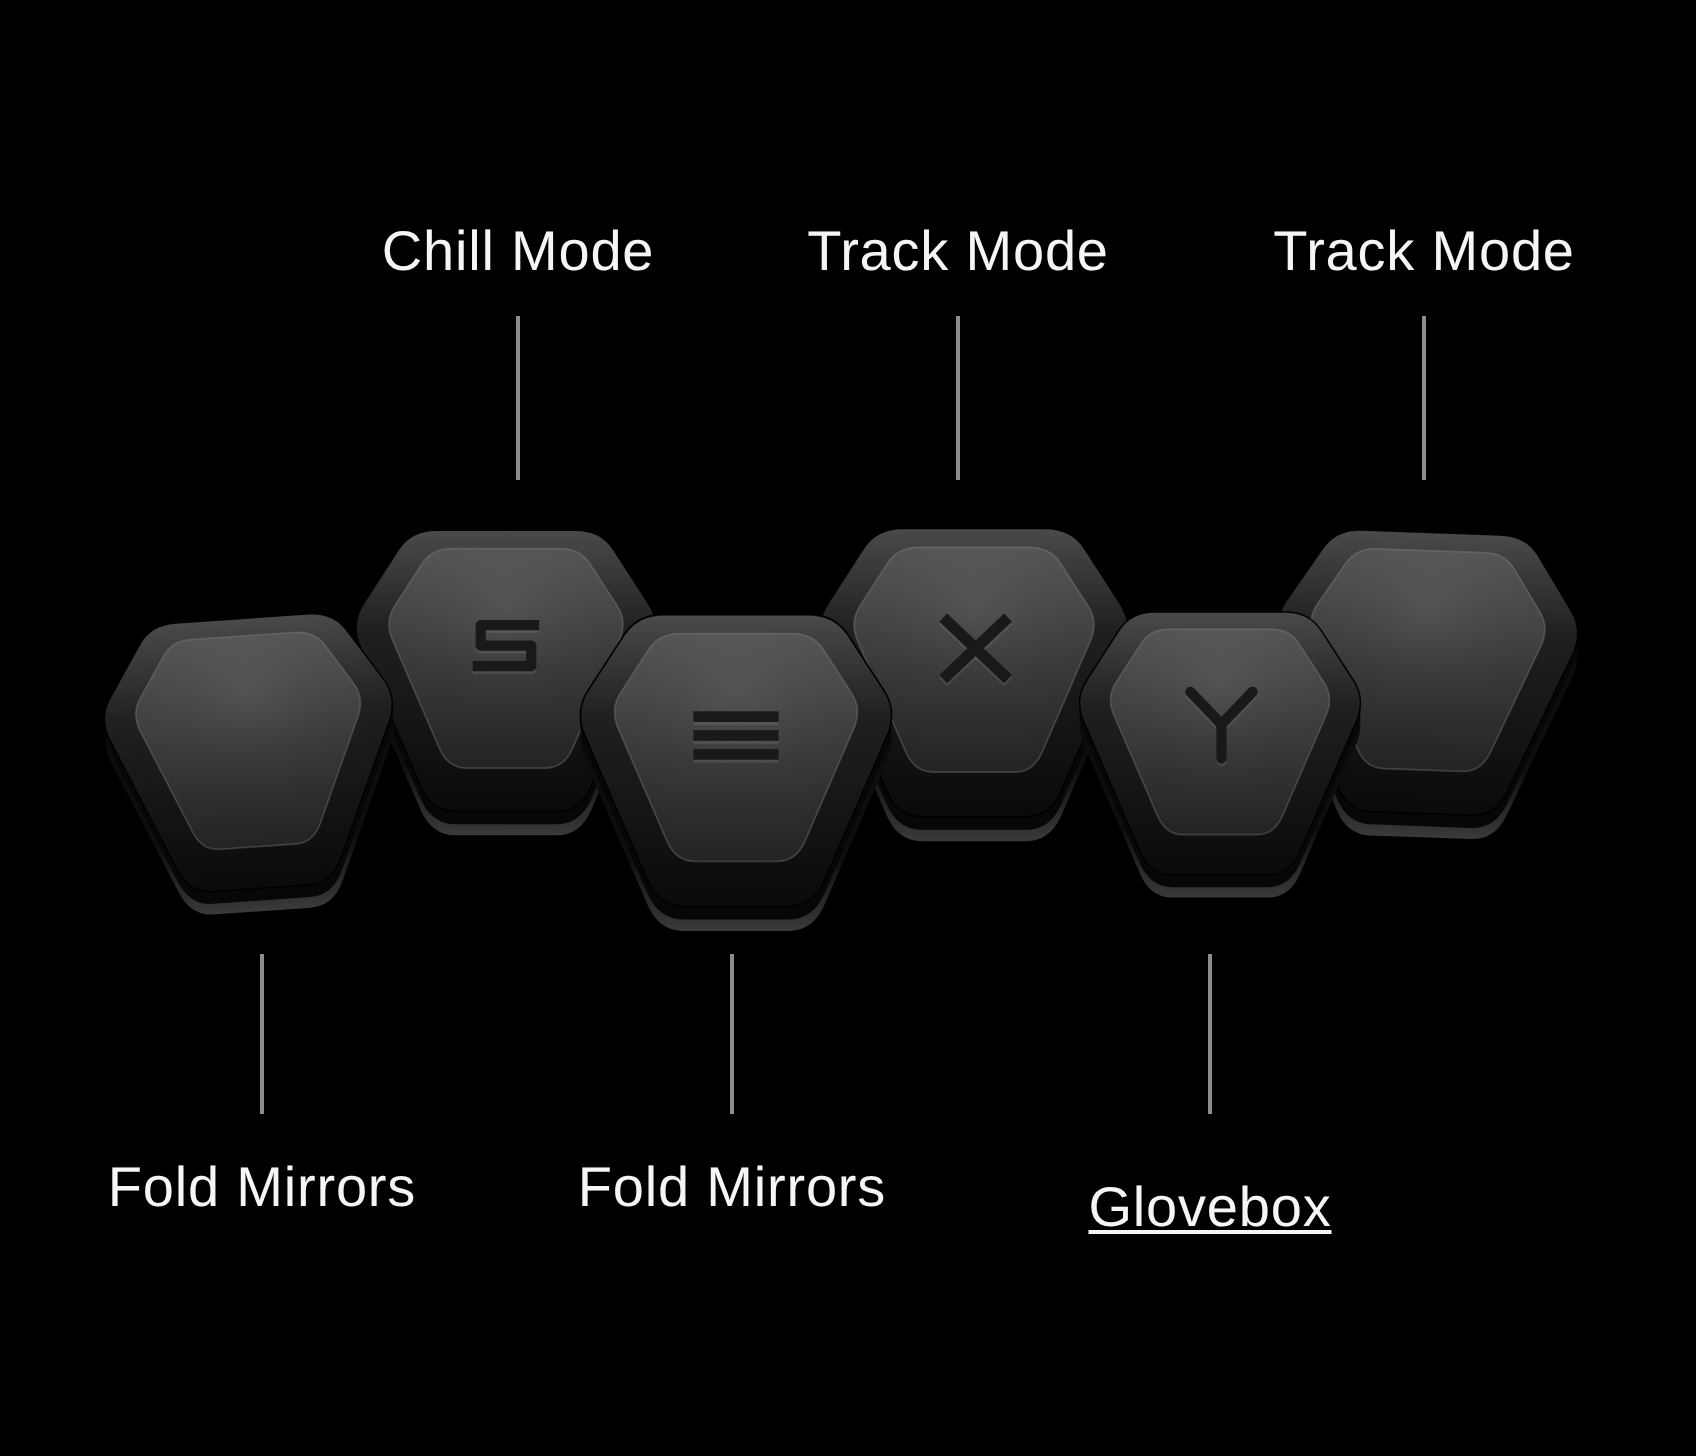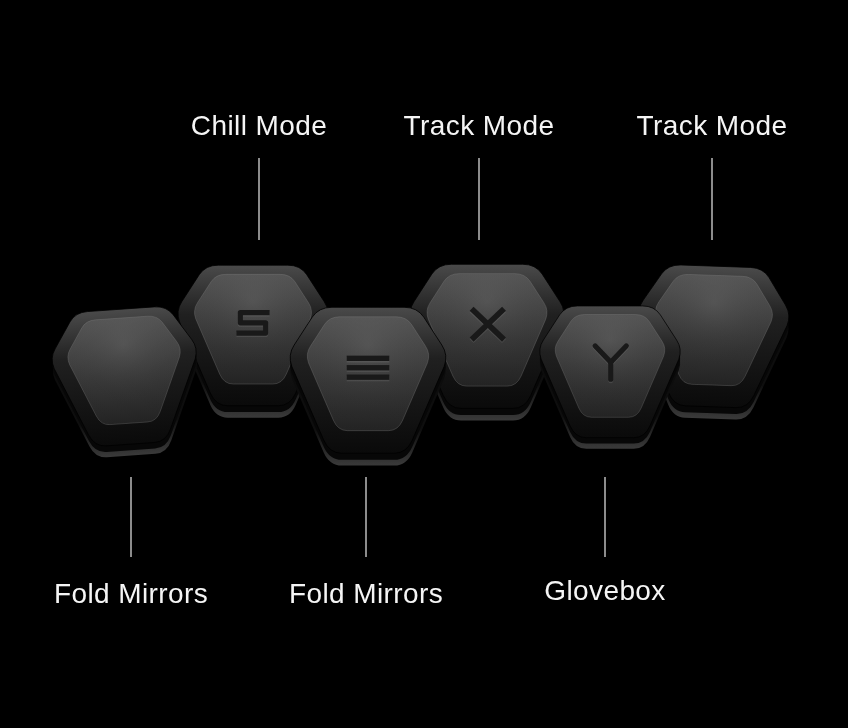--- a/index.html
+++ b/index.html
@@ -17,21 +17,21 @@
   .annot-label{
     position:absolute;left:-170px;width:340px;text-align:center;
     color:var(--label);font-size:28px;font-weight:500;letter-spacing:.4px;
     white-space:nowrap;line-height:36px;
   }
   .annot-line{position:absolute;left:-1px;width:2px;background:var(--line);}
   .annot-top .annot-label{top:0;}
   .annot-top .annot-line{top:50px;height:82px;}
   .annot-bottom .annot-line{top:0;height:80px;}
   .annot-bottom .annot-label{top:99px;}
-  .annot-bottom.lower .annot-label{top:96px;}
+  .annot-bottom.lower .annot-label{top:109px;text-decoration:underline;}
   .at1{left:259px;top:108px;}
   .at2{left:479px;top:108px;}
   .at3{left:712px;top:108px;}
   .ab1{left:131px;top:477px;}
   .ab2{left:366px;top:477px;}
   .ab3{left:605px;top:477px;}
   
   .key{position:absolute;padding:0;border:0;background:transparent;cursor:pointer;}
   .key svg{display:block;width:100%;height:auto;}
   .k1{left:50px;  top:306px; width:152px; z-index:3; transform:rotate(-4deg);}

